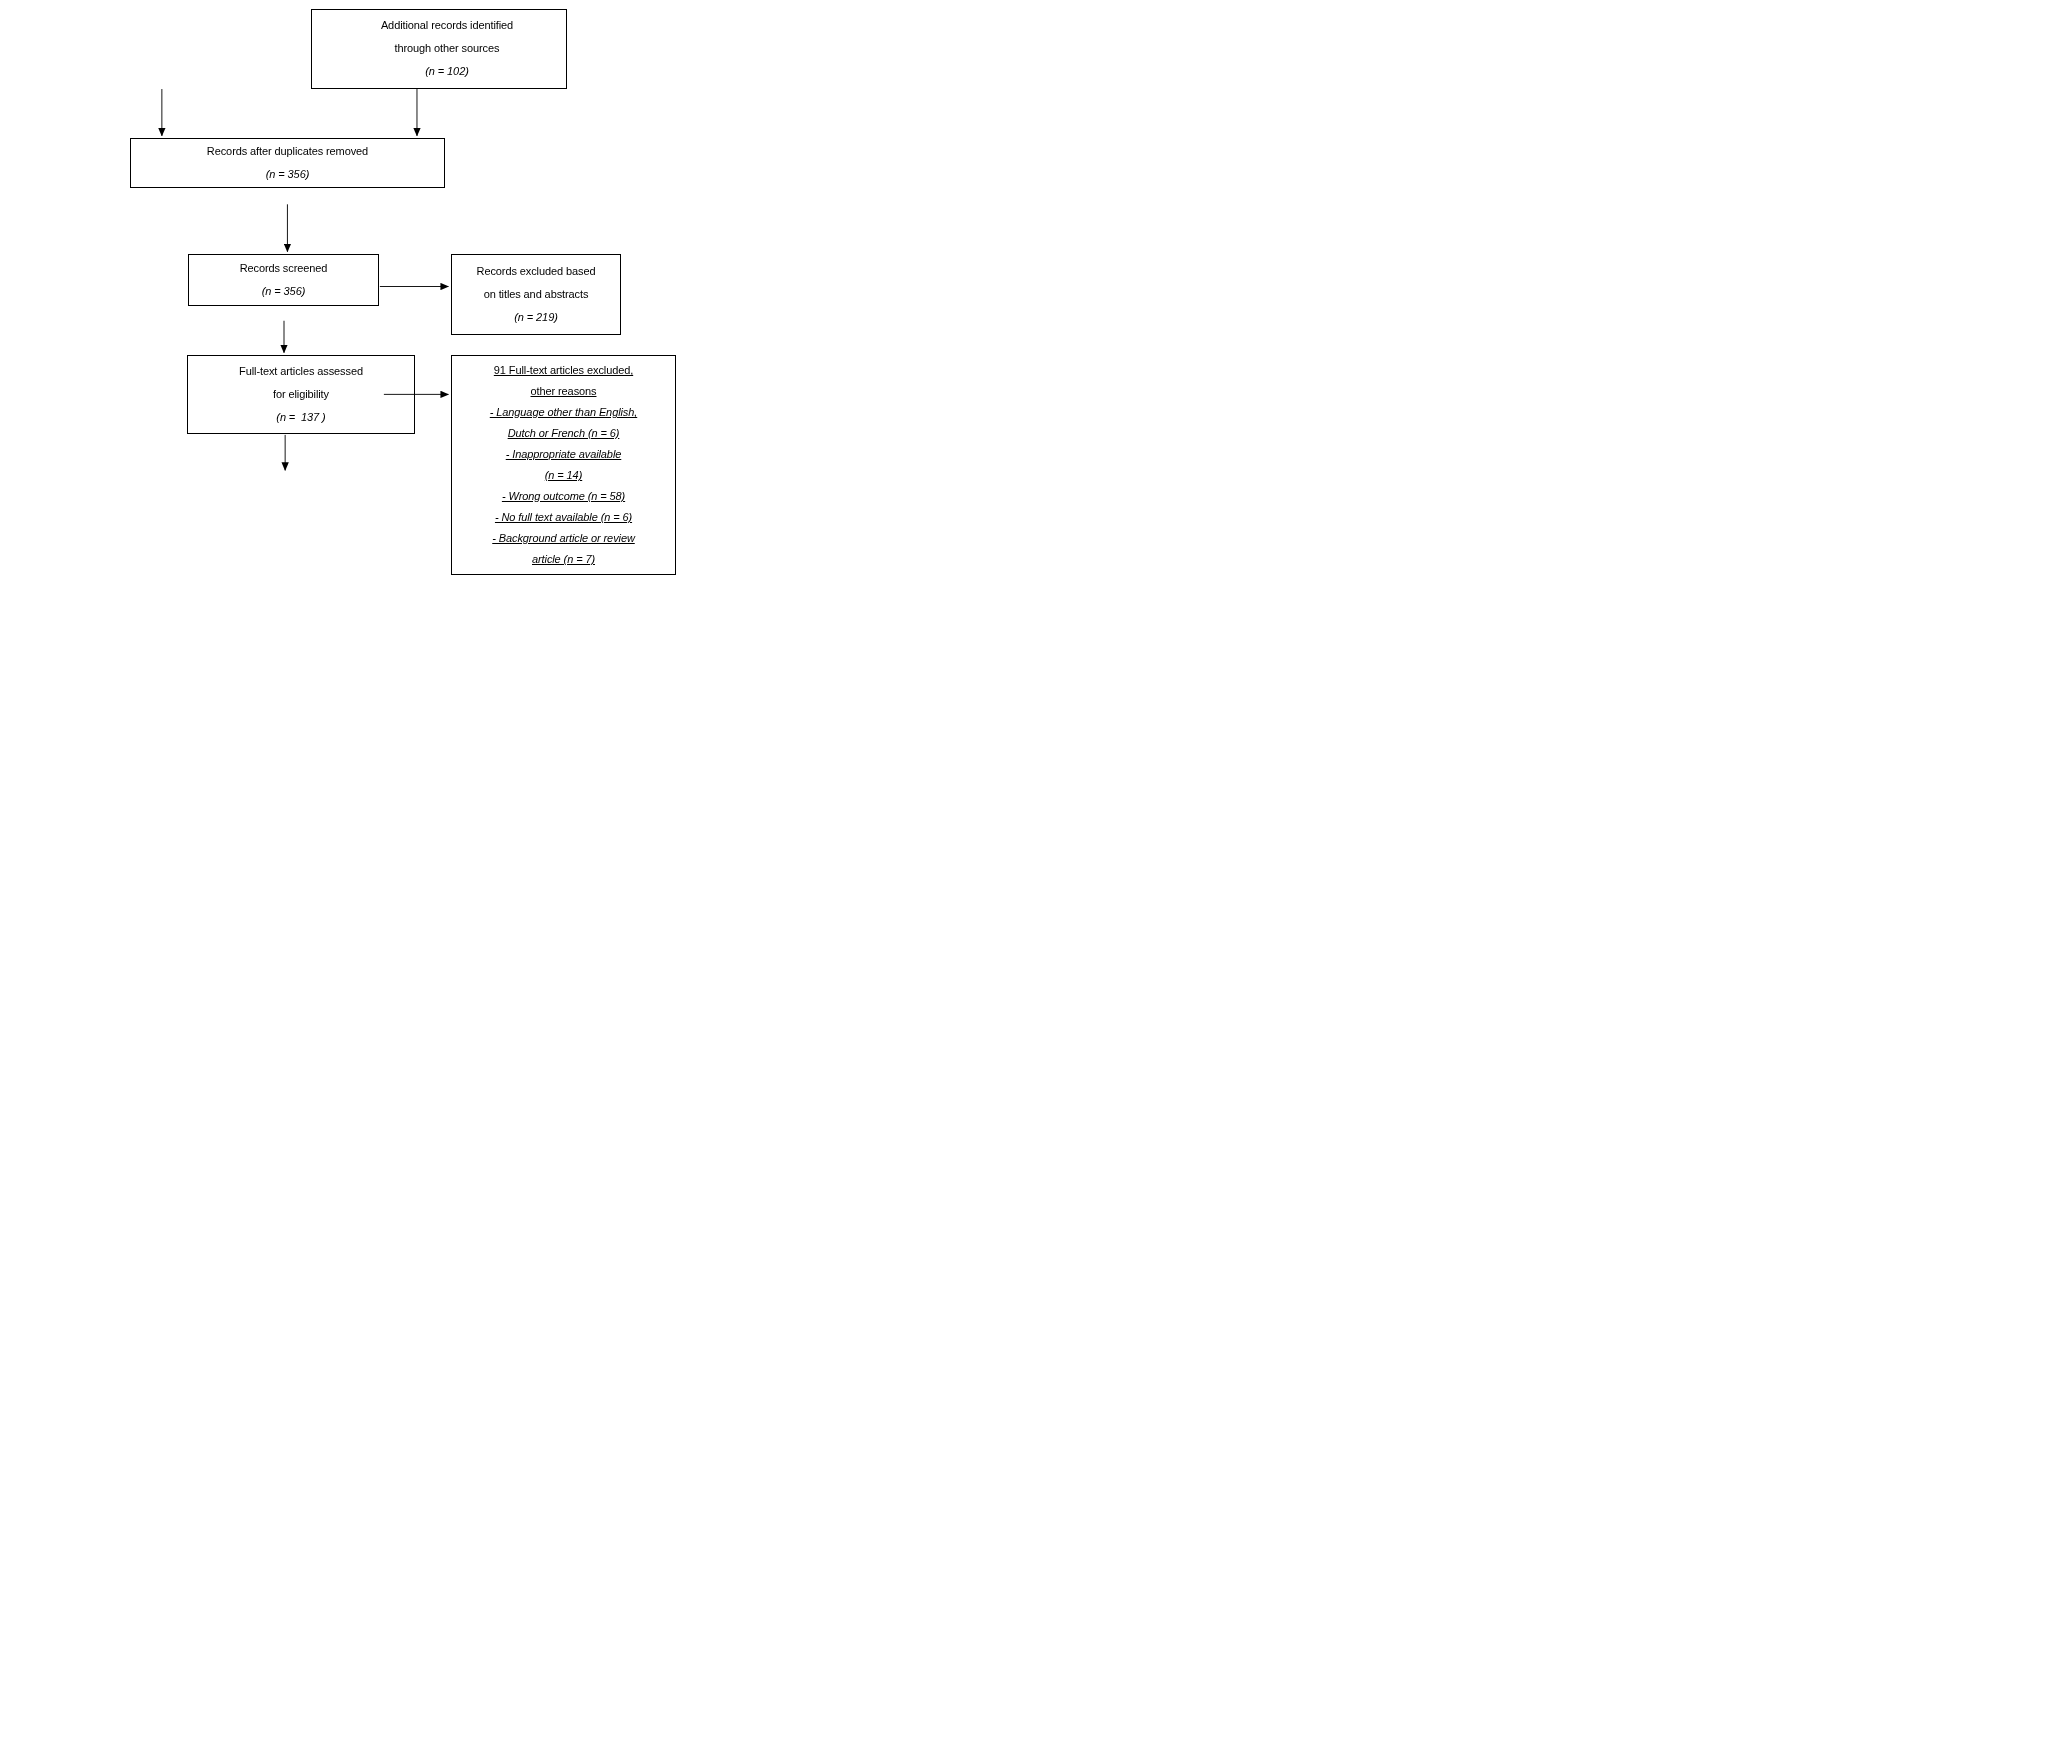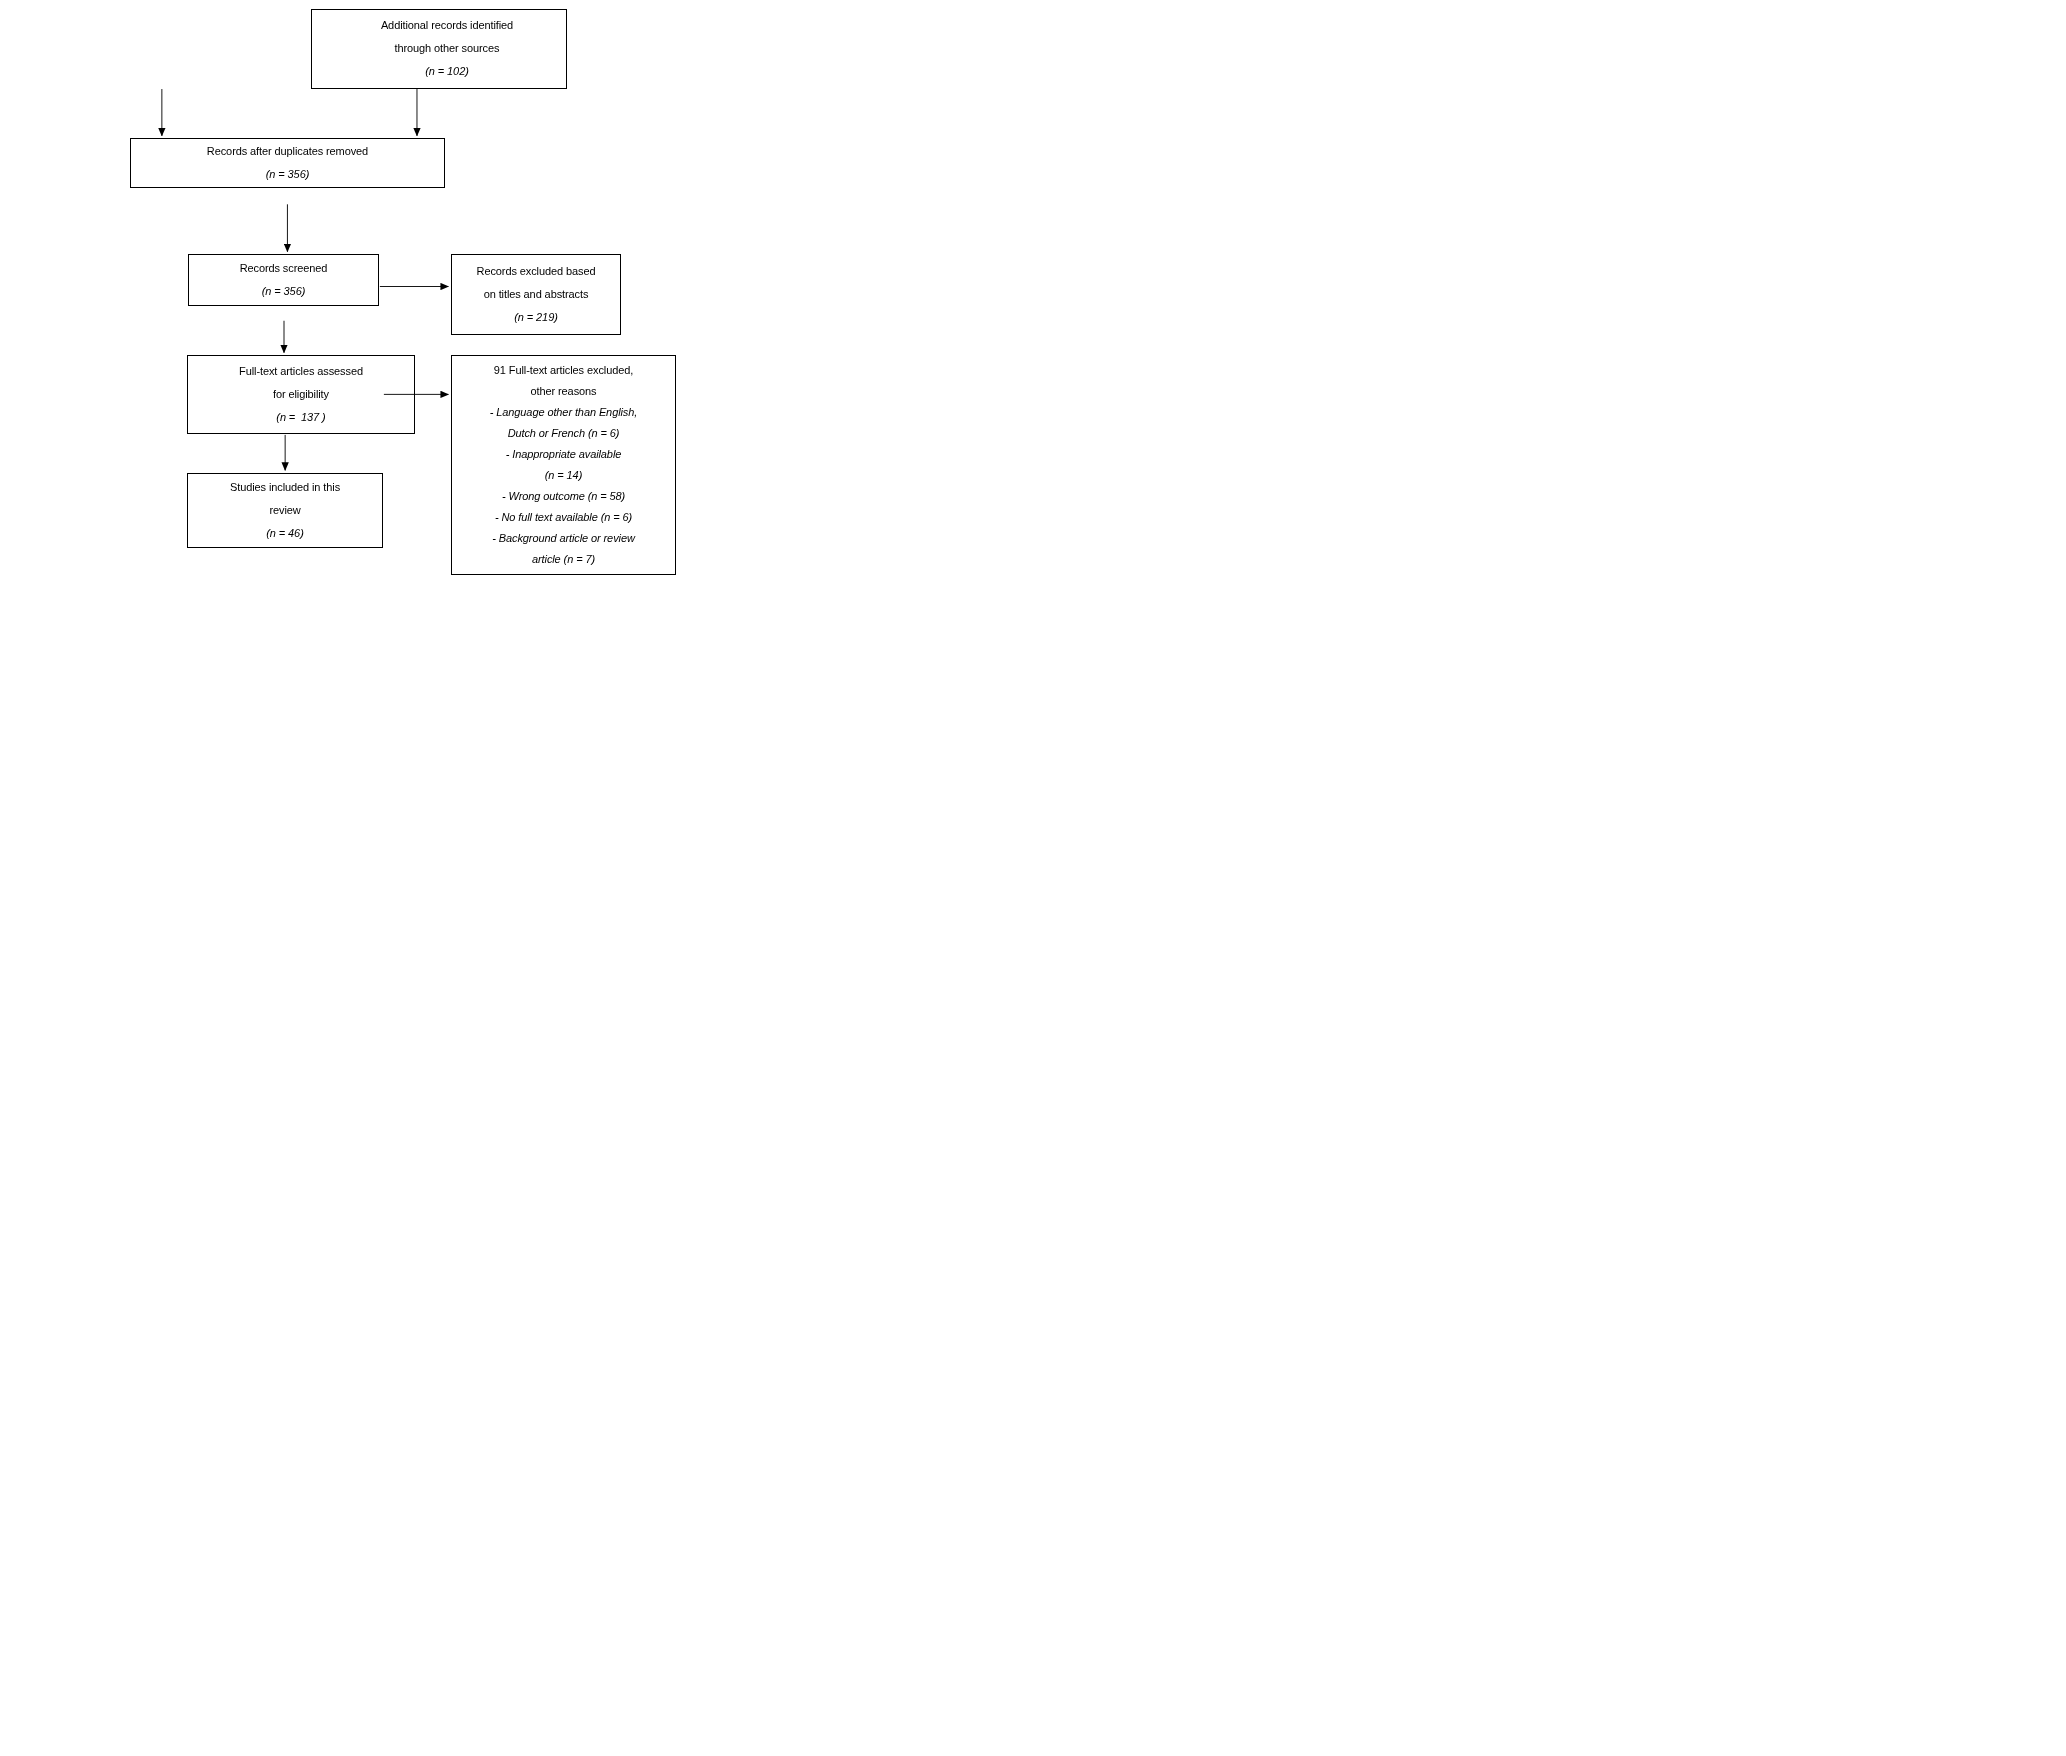--- a/index.html
+++ b/index.html
@@ -40,21 +40,21 @@
   .nline, .reason {
     font-style: italic;
   }
   .b1 { left: 14.3px;  top: 8.6px;  width: 256px; height: 80px; }
   .b2 { left: 311px; top: 8.6px;  width: 256px; height: 80px; padding-left: 16px; }
   .b3 { left: 130px; top: 138px; width: 315px; height: 50px; text-align: right; }
   .b4 { left: 188px; top: 254px; width: 191px; height: 52px; }
   .b5 { left: 451px; top: 254px; width: 170px; height: 81px; }
   .b6 { left: 187px; top: 355px; width: 228px; height: 79px; }
   .b7 { left: 451px; top: 355px; width: 225px; height: 220px; }
-  .b7 .line { line-height: 21px; }
+  .b7 .line { line-height: 21px; text-decoration: underline; }
   .b8 { left: 187px; top: 473px; width: 196px; height: 75px; }
   svg.arrows {
     position: absolute;
     left: 0;
     top: 0;
     pointer-events: none;
   }
 </style>
 </head>
 <body>
@@ -96,25 +96,20 @@
     <div class="line reason">- Language other than English,</div>
     <div class="line reason">Dutch or French (n = 6)</div>
     <div class="line reason">- Inappropriate available</div>
     <div class="line reason">(n = 14)</div>
     <div class="line reason">- Wrong outcome (n = 58)</div>
     <div class="line reason">- No full text available (n = 6)</div>
     <div class="line reason">- Background article or review</div>
     <div class="line reason">article (n = 7)</div>
   </div>
 
-  <div class="box b8">
-    <div class="line">Studies included in this</div>
-    <div class="line">review</div>
-    <div class="line nline">(n = 46)</div>
-  </div>
 
   <svg class="arrows" width="689" height="585" viewBox="0 0 1206 1025" xmlns="http://www.w3.org/2000/svg">
     <defs>
       <marker id="ah" viewBox="0 0 14 12" refX="13" refY="6" markerUnits="userSpaceOnUse" markerWidth="15" markerHeight="13" orient="auto">
         <path d="M0,0 L14,6 L0,12 Z" fill="#000000"></path>
       </marker>
     </defs>
     <line x1="283" y1="156" x2="283" y2="238" stroke="#000000" stroke-width="1.6" marker-end="url(#ah)"></line>
     <line x1="730" y1="156" x2="730" y2="238" stroke="#000000" stroke-width="1.6" marker-end="url(#ah)"></line>
     <line x1="503" y1="358" x2="503" y2="441" stroke="#000000" stroke-width="1.6" marker-end="url(#ah)"></line>

